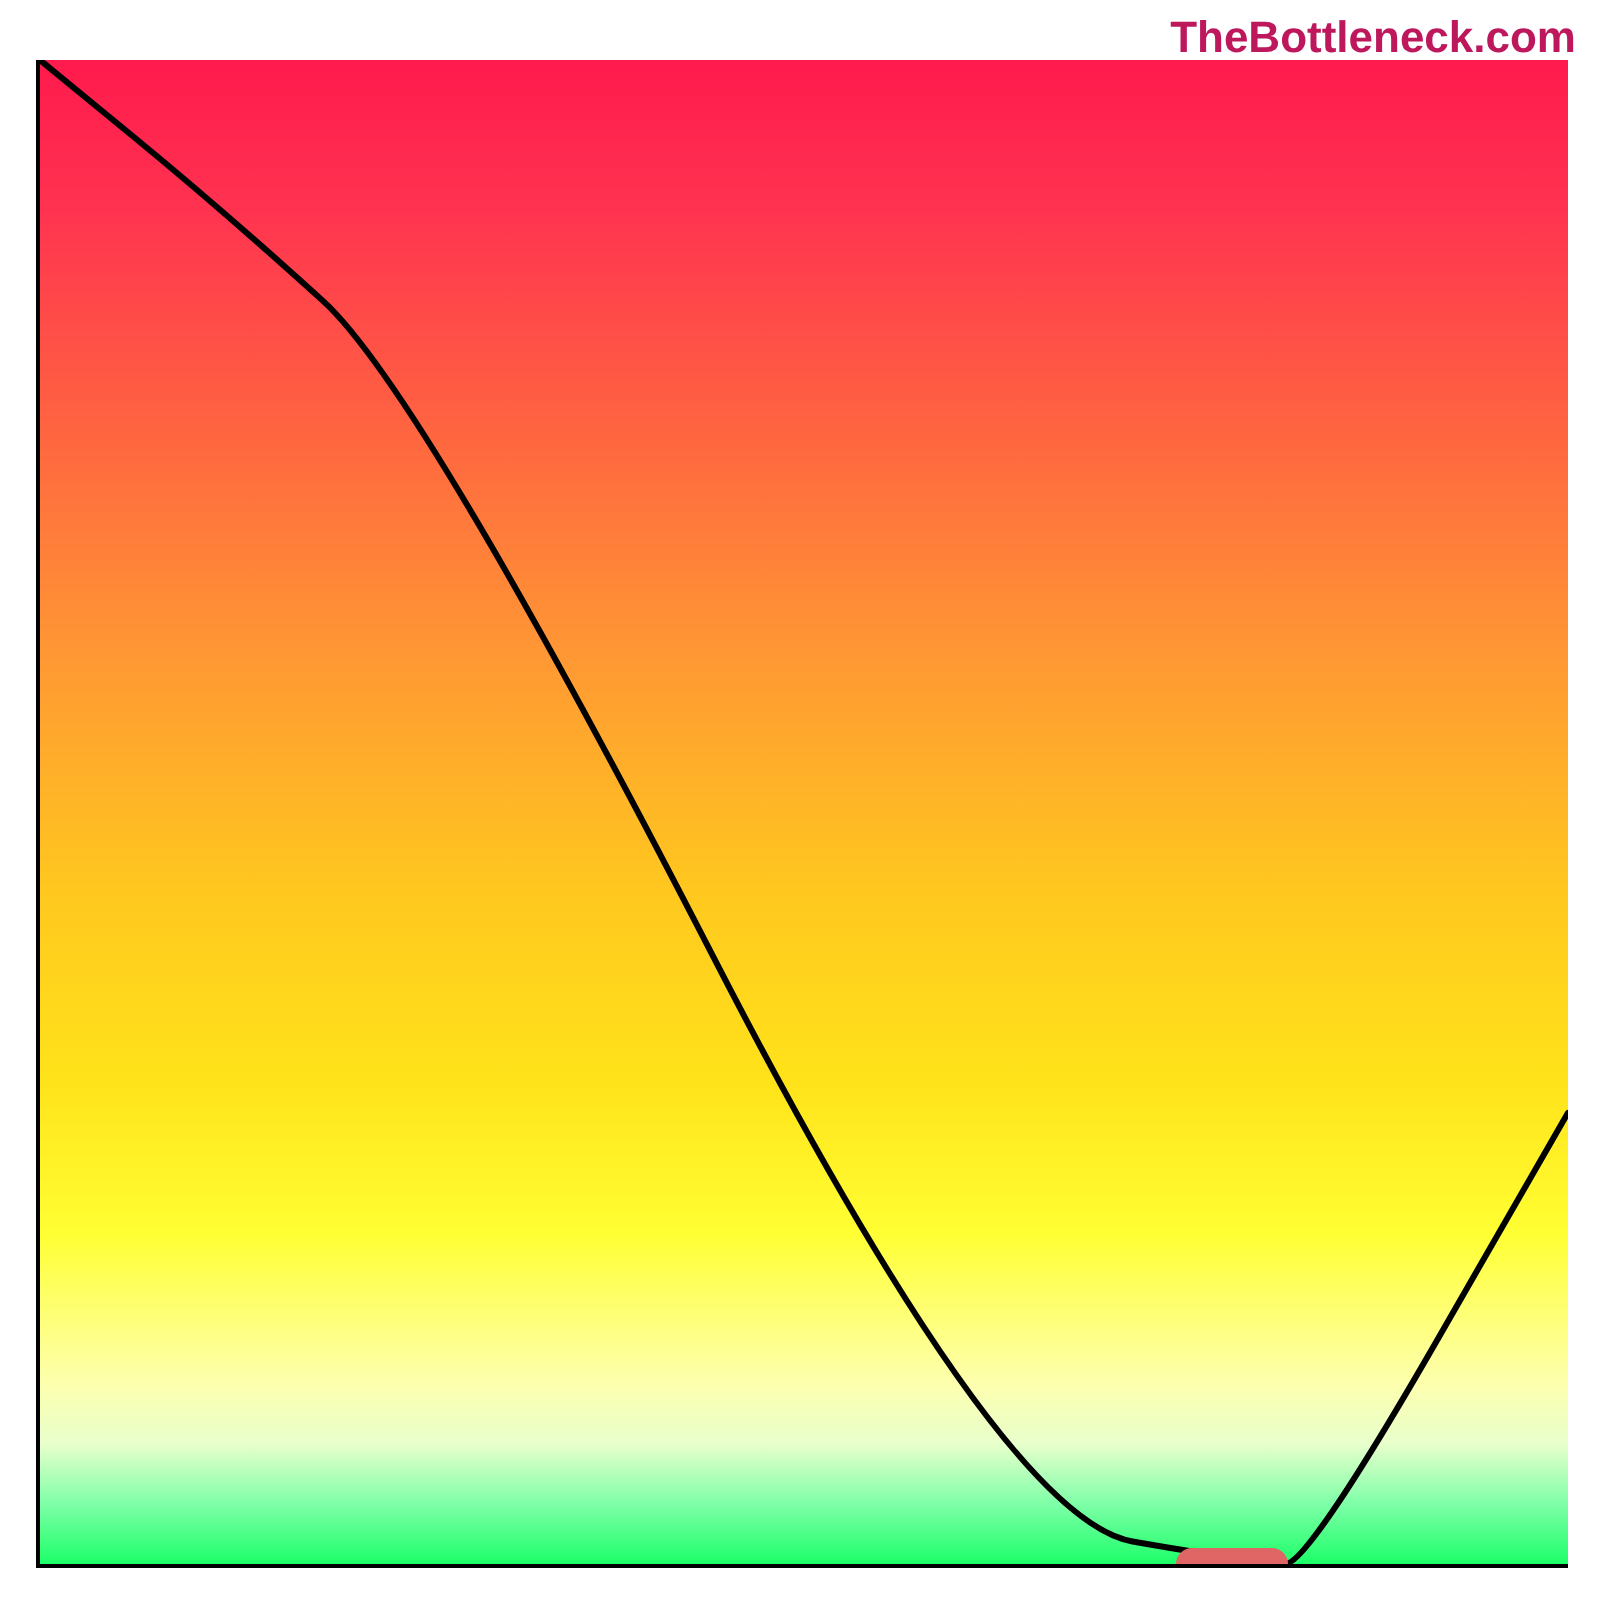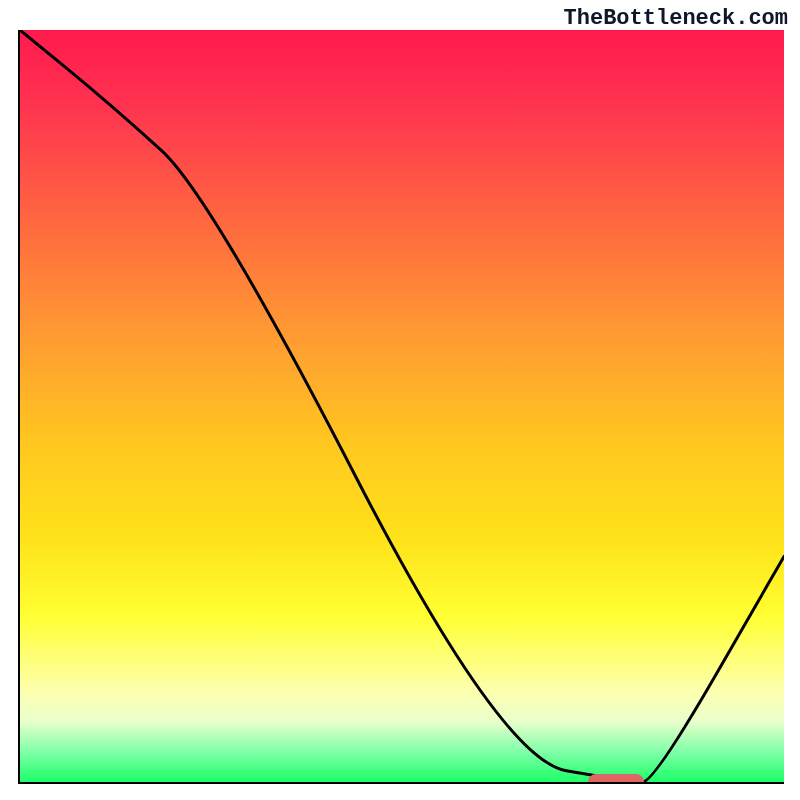--- a/index.html
+++ b/index.html
@@ -10,23 +10,22 @@
     position: relative;
     font-family: Arial, Helvetica, sans-serif;
     background: #ffffff;
   }
   .watermark {
     position: absolute;
     top: 6px;
     right: 12px;
     font-size: 22px;
     font-weight: bold;
-    color: #0f172a;
+    color: #be185d;
     z-index: 10;
-    font-family: Liberation Mono, monospace;
   }
   .plot-area {
     position: absolute;
     left: 18px;
     top: 30px;
     width: 764px;
     height: 752px;
     border-left: 2px solid #000;
     border-bottom: 2px solid #000;
     overflow: hidden;

